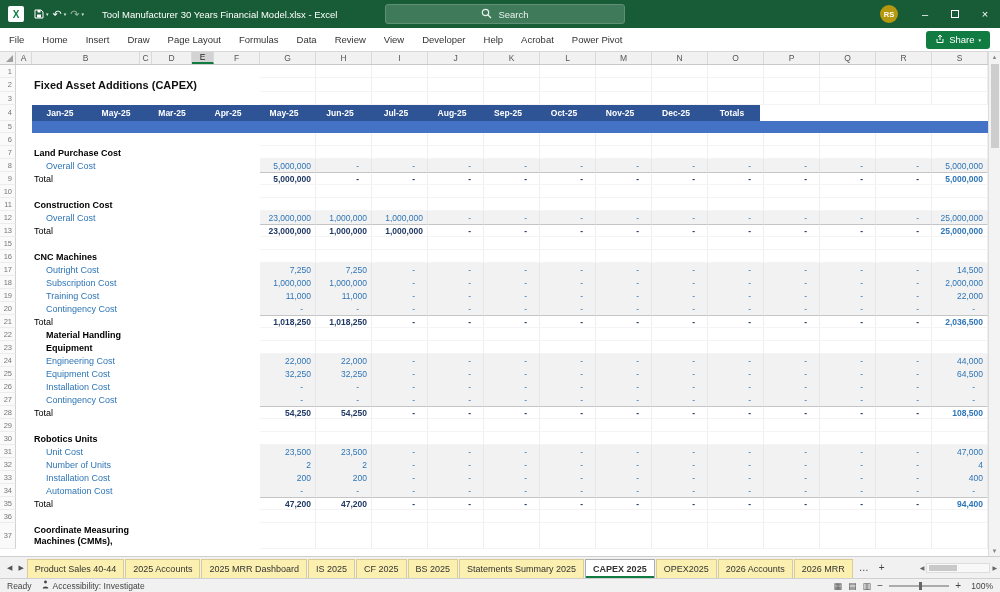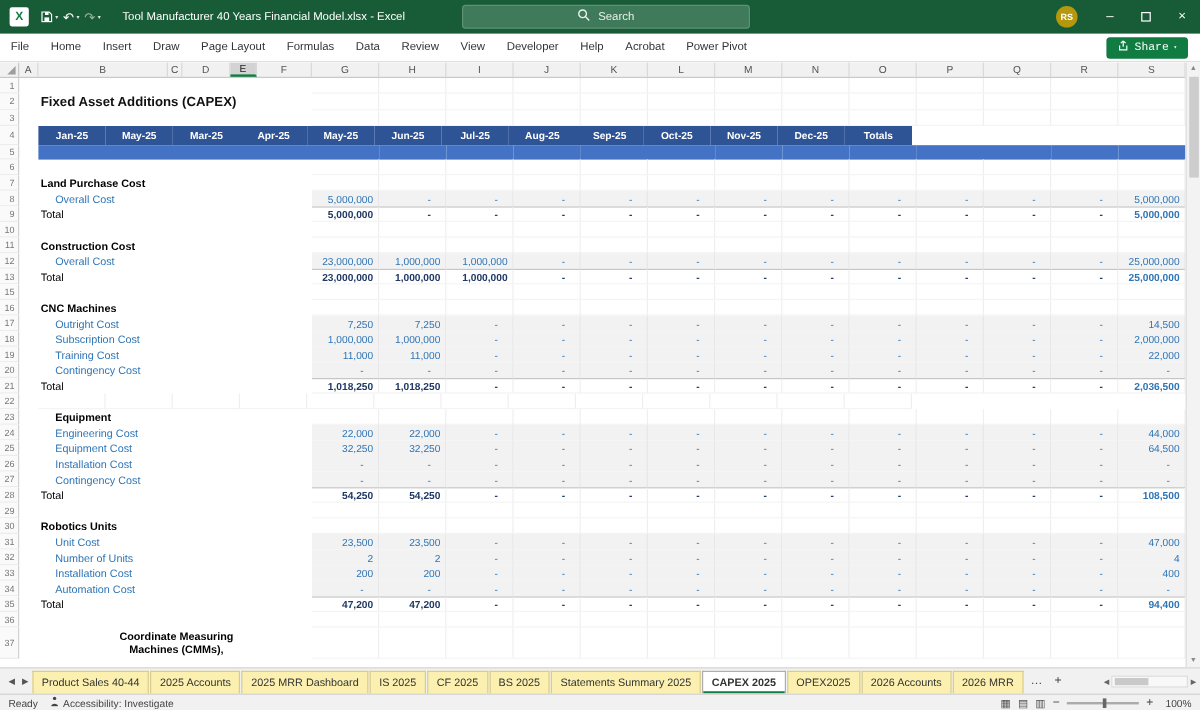--- a/index.html
+++ b/index.html
@@ -16,21 +16,21 @@
   .tb-title { margin-left:14px; font-size:9.5px; white-space:nowrap; }
   .tb-search { position:absolute; left:385px; top:4px; width:240px; height:20px; background:#3F7A5B; border:1px solid #5E9076; border-radius:3px; display:flex; align-items:center; justify-content:center; gap:6px; font-size:9.5px; color:#E8F1EB; cursor:text; }
   .tb-right { margin-left:auto; display:flex; align-items:center; height:100%; }
   .avatar { width:18px; height:18px; border-radius:50%; background:#B5980E; color:#fff; font-size:7.5px; font-weight:700; display:flex; align-items:center; justify-content:center; margin-right:12px; }
   .win-btn { width:30px; height:100%; display:flex; align-items:center; justify-content:center; font-size:11px; color:#fff; }
   .restore-glyph { width:8px; height:8px; border:1px solid #fff; display:block; }
 
   
   .ribbon { flex:0 0 24px; background:#FFFFFF; border-bottom:1px solid #D8D8D8; display:flex; align-items:center; }
   .rtab { padding:0 9px; height:100%; display:flex; align-items:center; font-size:9.5px; color:#333; cursor:pointer; white-space:nowrap; }
-  .share-btn { margin-left:auto; margin-right:10px; background:#107C41; color:#fff; height:18px; border-radius:3px; display:flex; align-items:center; gap:4px; padding:0 9px; font-size:9.5px; cursor:pointer;font-family:Liberation Mono, monospace; }
+  .share-btn { margin-left:auto; margin-right:10px; background:#107C41; color:#fff; height:18px; border-radius:3px; display:flex; align-items:center; gap:4px; padding:0 9px; font-size:9.5px; cursor:pointer; }
   .share-btn .caret { font-size:5px; }
 
   
   .grid-area { flex:1; position:relative; overflow:hidden; background:#fff; display:flex; flex-direction:column; }
   .col-header { flex:0 0 13px; display:flex; width:988px; background:#F1F1F1; border-bottom:1px solid #C9C9C9; }
   .corner { width:16px; flex:0 0 16px; border-right:1px solid #C9C9C9; position:relative; }
   .corner::after { content:""; position:absolute; right:2px; bottom:2px; border-left:7px solid transparent; border-bottom:7px solid #9E9E9E; }
   .col-h { display:flex; align-items:center; justify-content:center; font-size:8.5px; color:#555; border-right:1px solid #D9D9D9; }
   .col-h.sel { background:#D3D3D3; border-bottom:2px solid #107C41; color:#222; }
 
@@ -49,21 +49,21 @@
   .t-header { height:16px; }
   .t-header .lbl, .t-header .mcell, .t-header .tot { background:#2F5496; color:#fff; font-weight:700; border:none; }
   .t-header .mcell, .t-header .tot { justify-content:center; padding:0; font-size:8.5px; }
 
   .t-band { height:12px; }
   .t-band .lbl, .t-band .mcell, .t-band .tot { background:#4472C4; border:none; }
 
   .t-section .lbl { font-weight:700; color:#000; }
   .t-section-indent .lbl { font-weight:700; color:#000; padding-left:14px; }
   .t-section-tall { height:26px; }
-  .t-section-tall .lbl { font-weight:700; color:#000; flex-direction:column; align-items:center; justify-content:center; line-height:1.2; }
+  .t-section-tall .lbl { font-weight:700; color:#000; flex-direction:column; align-items:flex-start; justify-content:center; line-height:1.2; }
 
   .t-item .lbl { color:#2E75B6; padding-left:14px; }
   .t-item .mcell, .t-item .tot { background:#F2F2F2; color:#2E75B6; border-right:1px solid #E5E7EA; border-bottom:none; }
 
   .t-total .lbl { font-weight:400; color:#000; }
   .t-total .mcell { color:#1F3864; font-weight:600; border-top:1px solid #C5C5C5; }
   .t-total .tot { color:#2E75B6; font-weight:600; border-top:1px solid #C5C5C5; }
 
   .vscroll { position:absolute; right:0; top:0; bottom:0; width:12px; background:#F3F3F3; border-left:1px solid #DCDCDC; display:flex; flex-direction:column; align-items:center; font-size:6px; color:#888; }
   .vs-thumb { width:8px; height:84px; background:#CDCDCD; margin-top:2px; }
@@ -106,21 +106,21 @@
             <rect x="3" y="5.5" width="4" height="3" fill="#fff"></rect>
             <rect x="3.5" y="1" width="3" height="2.5" fill="#fff"></rect>
           </svg>
       </span>
       <span class="caret">▾</span>
       <span>↶</span>
       <span class="caret">▾</span>
       <span class="dim">↷</span>
       <span class="caret">▾</span>
     </div>
-    <div class="tb-title">Tool Manufacturer 40 Years Financial Model.xlsx - Excel</div>
+    <div class="tb-title">Tool Manufacturer 30 Years Financial Model.xlsx - Excel</div>
     <div class="tb-search">
       <span>
         <svg width="11" height="11" viewBox="0 0 11 11">
             <circle cx="4.5" cy="4.5" r="3.2" fill="none" stroke="#E8F1EB" stroke-width="1.2"></circle>
             <line x1="7" y1="7" x2="10" y2="10" stroke="#E8F1EB" stroke-width="1.2"></line>
           </svg>
       </span>
       <span>Search</span>
     </div>
     <div class="tb-right">
@@ -539,20 +539,21 @@
           <div class="mcell dash">-</div>
           <div class="mcell dash">-</div>
           <div class="mcell dash">-</div>
           <div class="mcell dash">-</div>
           <div class="mcell dash">-</div>
           <div class="tot">2,036,500</div>
         </div>
         <div class="grow t-section-indent">
           <div class="gutter">22</div>
           <div class="cA"></div>
+          <div class="lbl">Material Handling</div>
           <div class="mcell"></div>
           <div class="mcell"></div>
           <div class="mcell"></div>
           <div class="mcell"></div>
           <div class="mcell"></div>
           <div class="mcell"></div>
           <div class="mcell"></div>
           <div class="mcell"></div>
           <div class="mcell"></div>
           <div class="mcell"></div>

